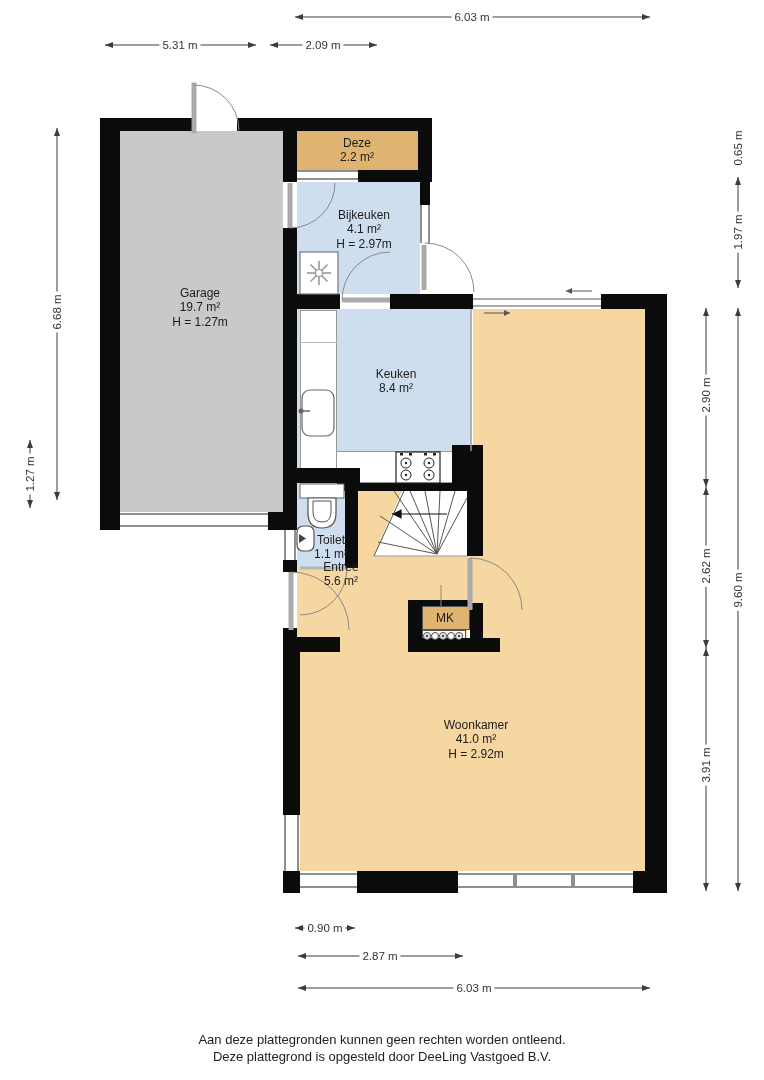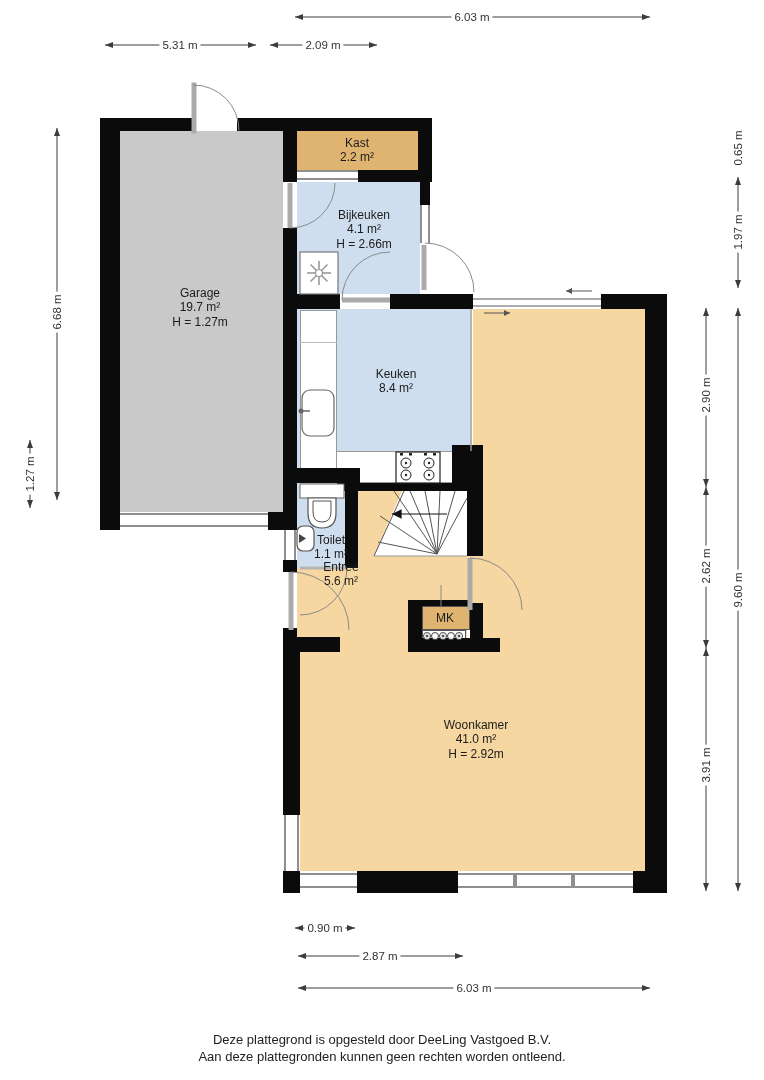--- a/index.html
+++ b/index.html
@@ -259,27 +259,27 @@
   <div class="dim" style="left:325px;top:928px">0.90 m</div>
   <div class="dim" style="left:380px;top:956px">2.87 m</div>
   <div class="dim" style="left:474px;top:988px">6.03 m</div>
 
   <div class="room-label" style="left:200px;top:308px">
     <span>Garage</span>
     <span>19.7 m²</span>
     <span>H = 1.27m</span>
   </div>
   <div class="room-label" style="left:357px;top:150px">
-    <span>Kast</span>
+    <span>Deze</span>
     <span>2.2 m²</span>
   </div>
   <div class="room-label" style="left:364px;top:230px">
     <span>Bijkeuken</span>
     <span>4.1 m²</span>
-    <span>H = 2.66m</span>
+    <span>H = 2.97m</span>
   </div>
   <div class="room-label" style="left:396px;top:381px">
     <span>Keuken</span>
     <span>8.4 m²</span>
   </div>
   <div class="room-label small" style="left:331px;top:547px">
     <span>Toilet</span>
     <span>1.1 m²</span>
   </div>
   <div class="room-label" style="left:341px;top:574px">
@@ -289,17 +289,17 @@
   <div class="room-label" style="left:445px;top:618px">
     <span>MK</span>
   </div>
   <div class="room-label" style="left:476px;top:740px">
     <span>Woonkamer</span>
     <span>41.0 m²</span>
     <span>H = 2.92m</span>
   </div>
 
   <div class="footer" style="top:1032px">
+    <div>Aan deze plattegronden kunnen geen rechten worden ontleend.</div>
     <div>Deze plattegrond is opgesteld door DeeLing Vastgoed B.V.</div>
-    <div>Aan deze plattegronden kunnen geen rechten worden ontleend.</div>
   </div>
 
 </div>
 
 </body></html>

